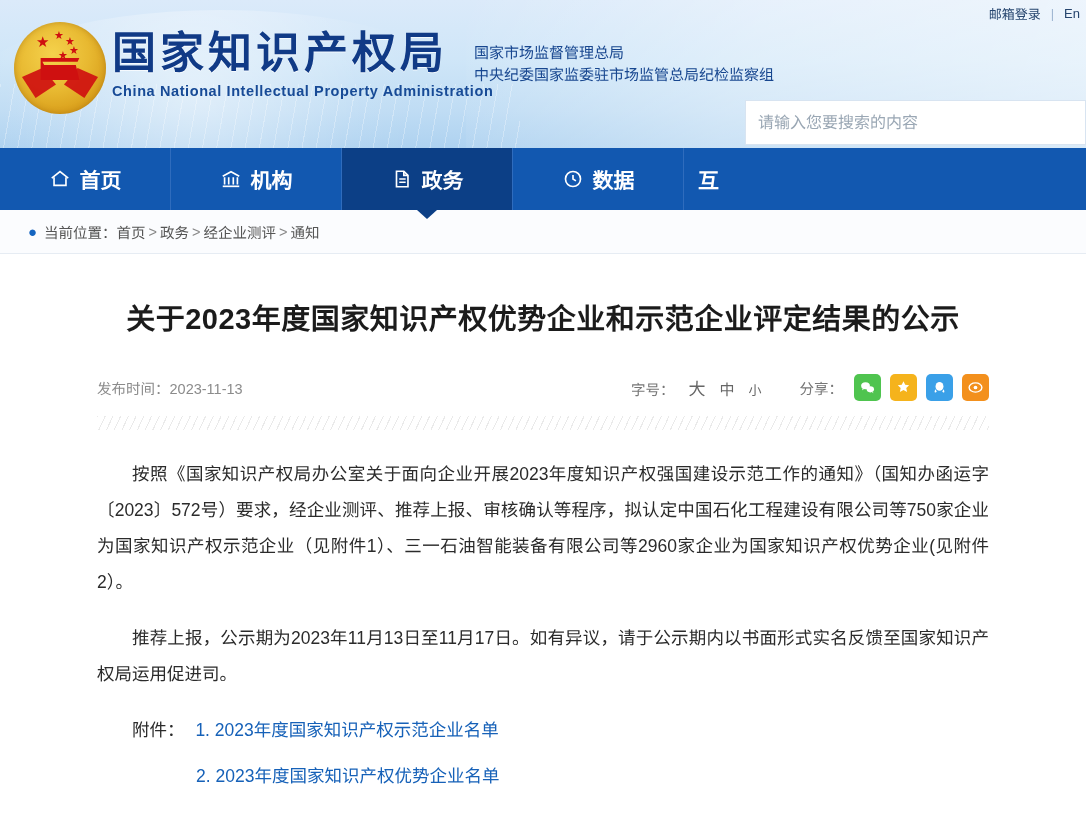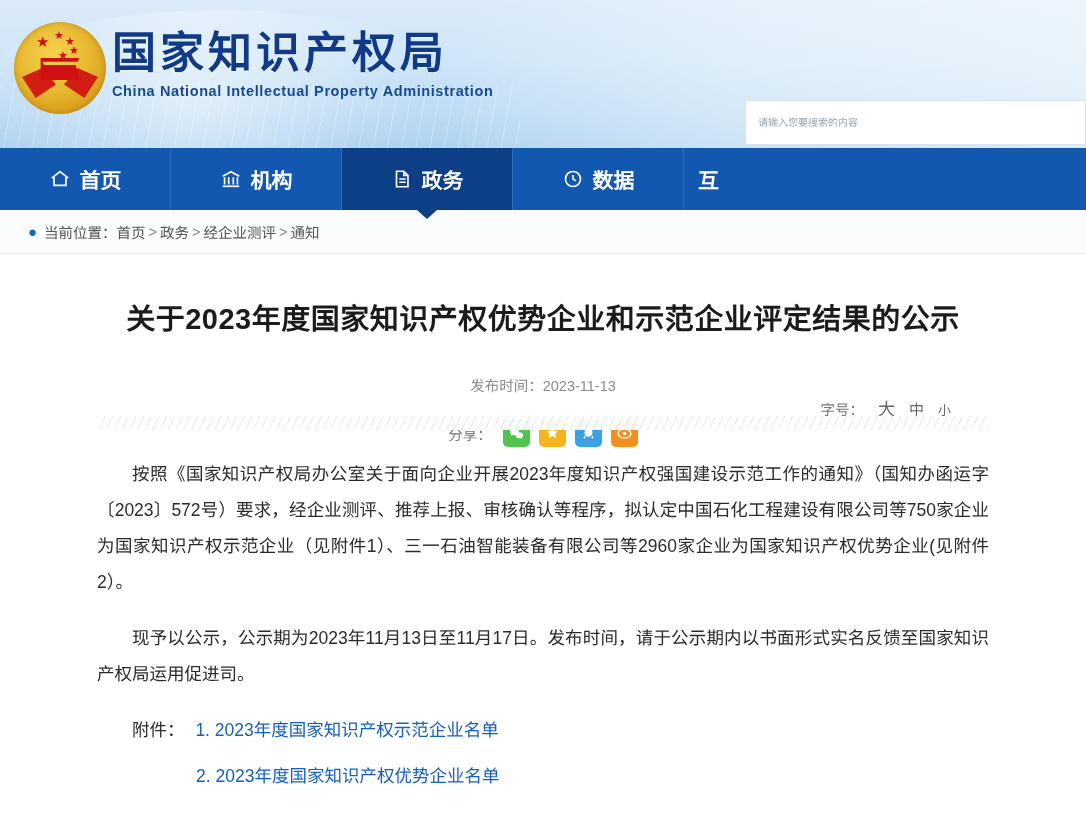--- a/index.html
+++ b/index.html
@@ -116,21 +116,21 @@
 
   .searchbox {
     position: absolute; left: 745px; top: 100px;
     width: 341px; height: 45px;
     background: #ffffff;
     border: 1px solid #d8e4f1;
     display: flex; align-items: center;
   }
   .searchbox input {
     flex: 1; border: 0; outline: 0;
-    font-size: 10px; color: #ec4899;
+    font-size: 16px; color: #ec4899;
     padding: 0 12px;
     background: transparent;
     font-family: "Liberation Sans", sans-serif;
   }
   .searchbox input::placeholder { color: #9aa7b4; }
 
   
   .nav {
     display: flex;
     width: 1086px; height: 62px;
@@ -194,21 +194,20 @@
     font-weight: 700;
     color: #1b1b1b;
     letter-spacing: .5px;
     line-height: 1.5;
   }
   .meta {
     margin-top: 32px;
     display: flex; align-items: center;
     font-size: 14.5px; color: #8b8b8b;
     height: 28px;
-    flex-direction: column;
   }
   .meta .pubtime { flex: 0 0 auto; }
   .meta .fontsize {
     margin-left: auto;
     display: flex; align-items: baseline; gap: 14px;
     color: #777;
     margin-right: 38px;
   }
   .meta .fontsize .lbl { color: #777; }
   .meta .fontsize .fsz { cursor: pointer; color: #666; }
@@ -290,20 +289,32 @@
       <span class="star s3">★</span>
       <span class="star s4">★</span>
     </div>
   </div>
 
   <div class="brand">
     <div class="brand-cn">国家知识产权局</div>
     <div class="brand-en">China National Intellectual Property Administration</div>
   </div>
 
+  <div class="header-right">
+    <div class="toplinks">
+      <a href="#">邮箱登录</a>
+      <span class="sep">|</span>
+      <a href="#">En</a>
+    </div>
+
+    <div class="orgline">
+      <div class="l1">国家市场监督管理总局</div>
+      <div class="l2">中央纪委国家监委驻市场监管总局纪检监察组</div>
+    </div>
+  </div>
 
   <div class="searchbox">
     <input type="text" placeholder="请输入您要搜索的内容" style="">
   </div>
 </div>
 
 <div class="nav">
 
   <div class="nav-item">
     <span class="nico">
@@ -406,21 +417,21 @@
             <circle cx="12" cy="12" r="2.6"></circle>
           </svg>
         </span>
       </div>
     </div>
 
     <div class="hatch"></div>
 
     <div class="body">
       <p>按照《国家知识产权局办公室关于面向企业开展2023年度知识产权强国建设示范工作的通知》（国知办函运字〔2023〕572号）要求，经企业测评、推荐上报、审核确认等程序，拟认定中国石化工程建设有限公司等750家企业为国家知识产权示范企业（见附件1）、三一石油智能装备有限公司等2960家企业为国家知识产权优势企业(见附件2）。</p>
-      <p>现予以公示，公示期为2023年11月13日至11月17日。发布时间，请于公示期内以书面形式实名反馈至国家知识产权局运用促进司。</p>
+      <p>推荐上报，公示期为2023年11月13日至11月17日。如有异议，请于公示期内以书面形式实名反馈至国家知识产权局运用促进司。</p>
 
       <div class="attach">
         <span>附件：</span>
         <a class="alink" href="#">1. 2023年度国家知识产权示范企业名单</a>
       </div>
 
       <div class="attach attach-2">
         <a class="alink" href="#">2. 2023年度国家知识产权优势企业名单</a>
       </div>
 

